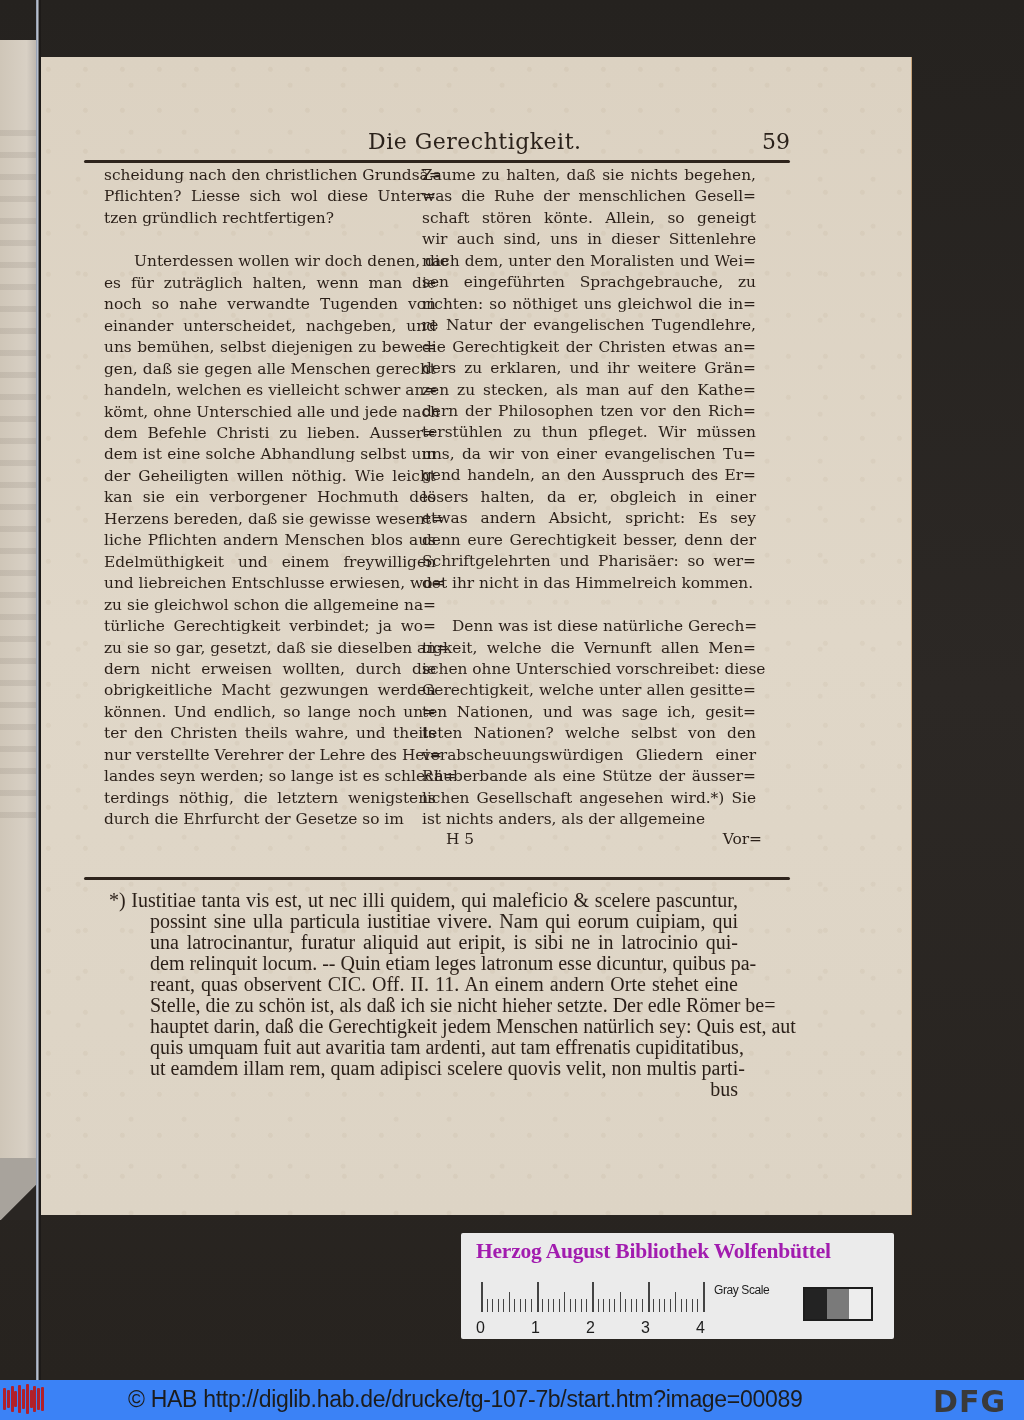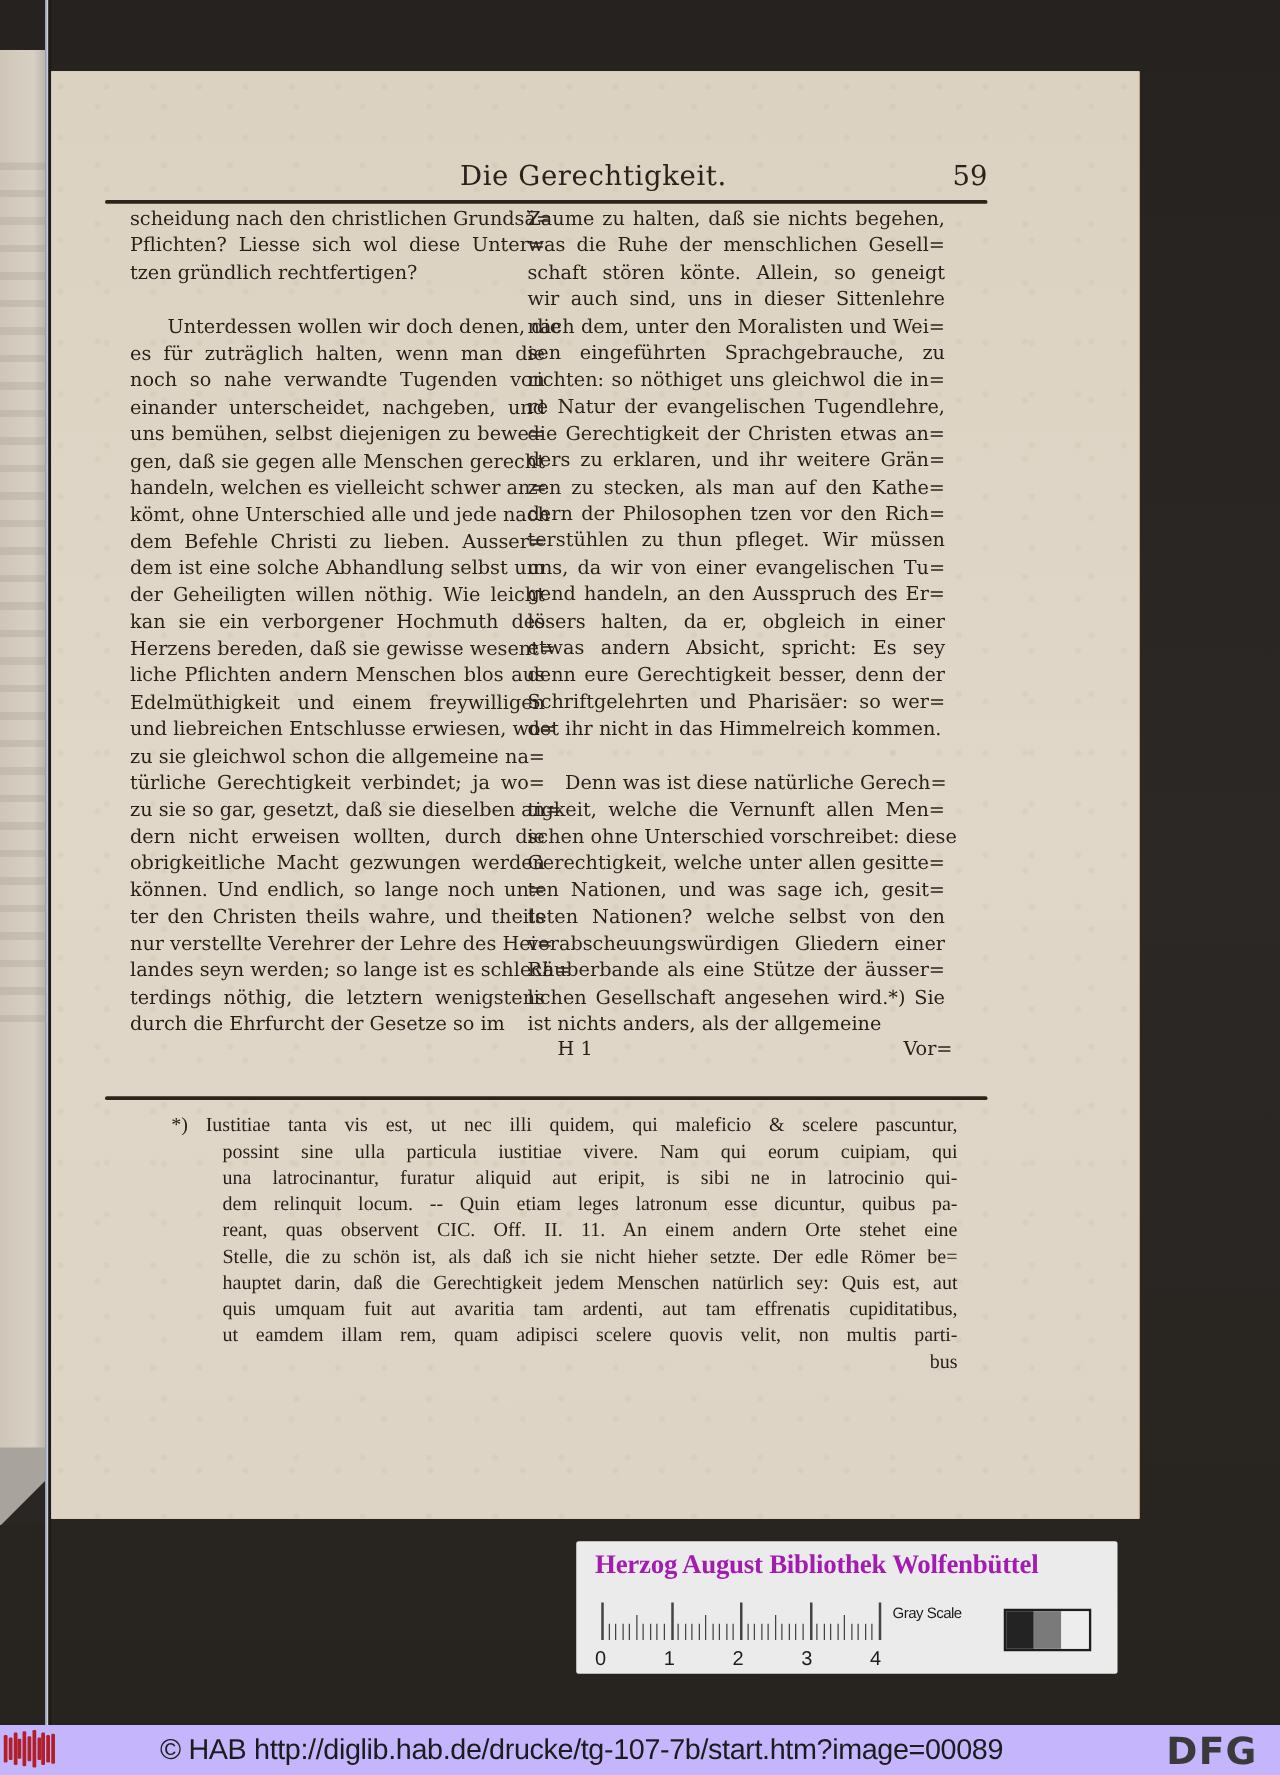--- a/index.html
+++ b/index.html
@@ -76,22 +76,22 @@
       position: absolute; left: 387px; top: 773px; width: 334px; height: 22px;
       font-size: 15.4px; color: #2a1f18;
     }
     .signature-row .sig { position: absolute; left: 18px; }
     .signature-row .catch { position: absolute; right: 0; }
     .foot-rule {
       position: absolute; left: 43px; top: 820px; width: 706px; height: 3px;
       background: #2e241c; border-radius: 2px;
     }
     .footnote {
-      position: absolute; left: 79px; top: 833px; width: 646px;
-      font-family: "Liberation Serif", serif; font-size: 16px; line-height: 21px;
+      position: absolute; left: 51px; top: 833px; width: 646px;
+      font-family: "Liberation Serif", serif; font-size: 20px; line-height: 21px;
       color: #2a1f18;
     }
     .footnote .fline { display: block; white-space: nowrap; text-align: justify; text-align-last: justify; padding-left: 58px; }
     .footnote .fline.first { padding-left: 17px; }
     .footnote .fline.right { text-align-last: right; }
     
     .hab-card {
       position: absolute; left: 461px; top: 1233px; width: 433px; height: 106px;
       background: #ebebeb; border-radius: 2px;
     }
@@ -113,21 +113,21 @@
       letter-spacing: -0.4px;
     }
     .gray-swatches {
       position: absolute; left: 342px; top: 54px; width: 70px; height: 34px;
       border: 2px solid #1d1d1d; display: flex;
     }
     .gray-swatches div { flex: 1; }
     
     .footer {
       position: absolute; left: 0; top: 1380px; width: 1024px; height: 40px;
-      background: #c4b5fd;
+      background: #3b82f6;
     }
     .hab-logo {
       position: absolute; left: 3px; top: 4px; width: 42px; height: 30px;
     }
     .hab-logo i {
       position: absolute; bottom: 0; width: 3px; background: #b1202a; border-radius: 1px;
     }
     .footer-text {
       position: absolute; left: 128px; top: 6px;
       font-family: "Liberation Sans", sans-serif; font-size: 23px; color: #1c1c1c; white-space: nowrap;
@@ -226,21 +226,21 @@
         <span class="line">ten Nationen, und was sage ich, gesit=</span>
         <span class="line">teten Nationen? welche selbst von den</span>
         <span class="line">verabscheuungswürdigen Gliedern einer</span>
         <span class="line">Räuberbande als eine Stütze der äusser=</span>
         <span class="line">lichen Gesellschaft angesehen wird.*) Sie</span>
         <span class="line last">ist nichts anders, als der allgemeine</span>
       </p>
     </div>
 
   <div class="signature-row">
-    <span class="sig">H 1</span>
+    <span class="sig">H 5</span>
     <span class="catch">Vor=</span>
   </div>
 
   <div class="foot-rule"></div>
   <div class="footnote" id="footnote">
       <span class="fline first">*) Iustitiae tanta vis est, ut nec illi quidem, qui maleficio &amp; scelere pascuntur,</span>
       <span class="fline">possint sine ulla particula iustitiae vivere. Nam qui eorum cuipiam, qui</span>
       <span class="fline">una latrocinantur, furatur aliquid aut eripit, is sibi ne in latrocinio qui-</span>
       <span class="fline">dem relinquit locum. -- Quin etiam leges latronum esse dicuntur, quibus pa-</span>
       <span class="fline">reant, quas observent CIC. Off. II. 11. An einem andern Orte stehet eine</span>

